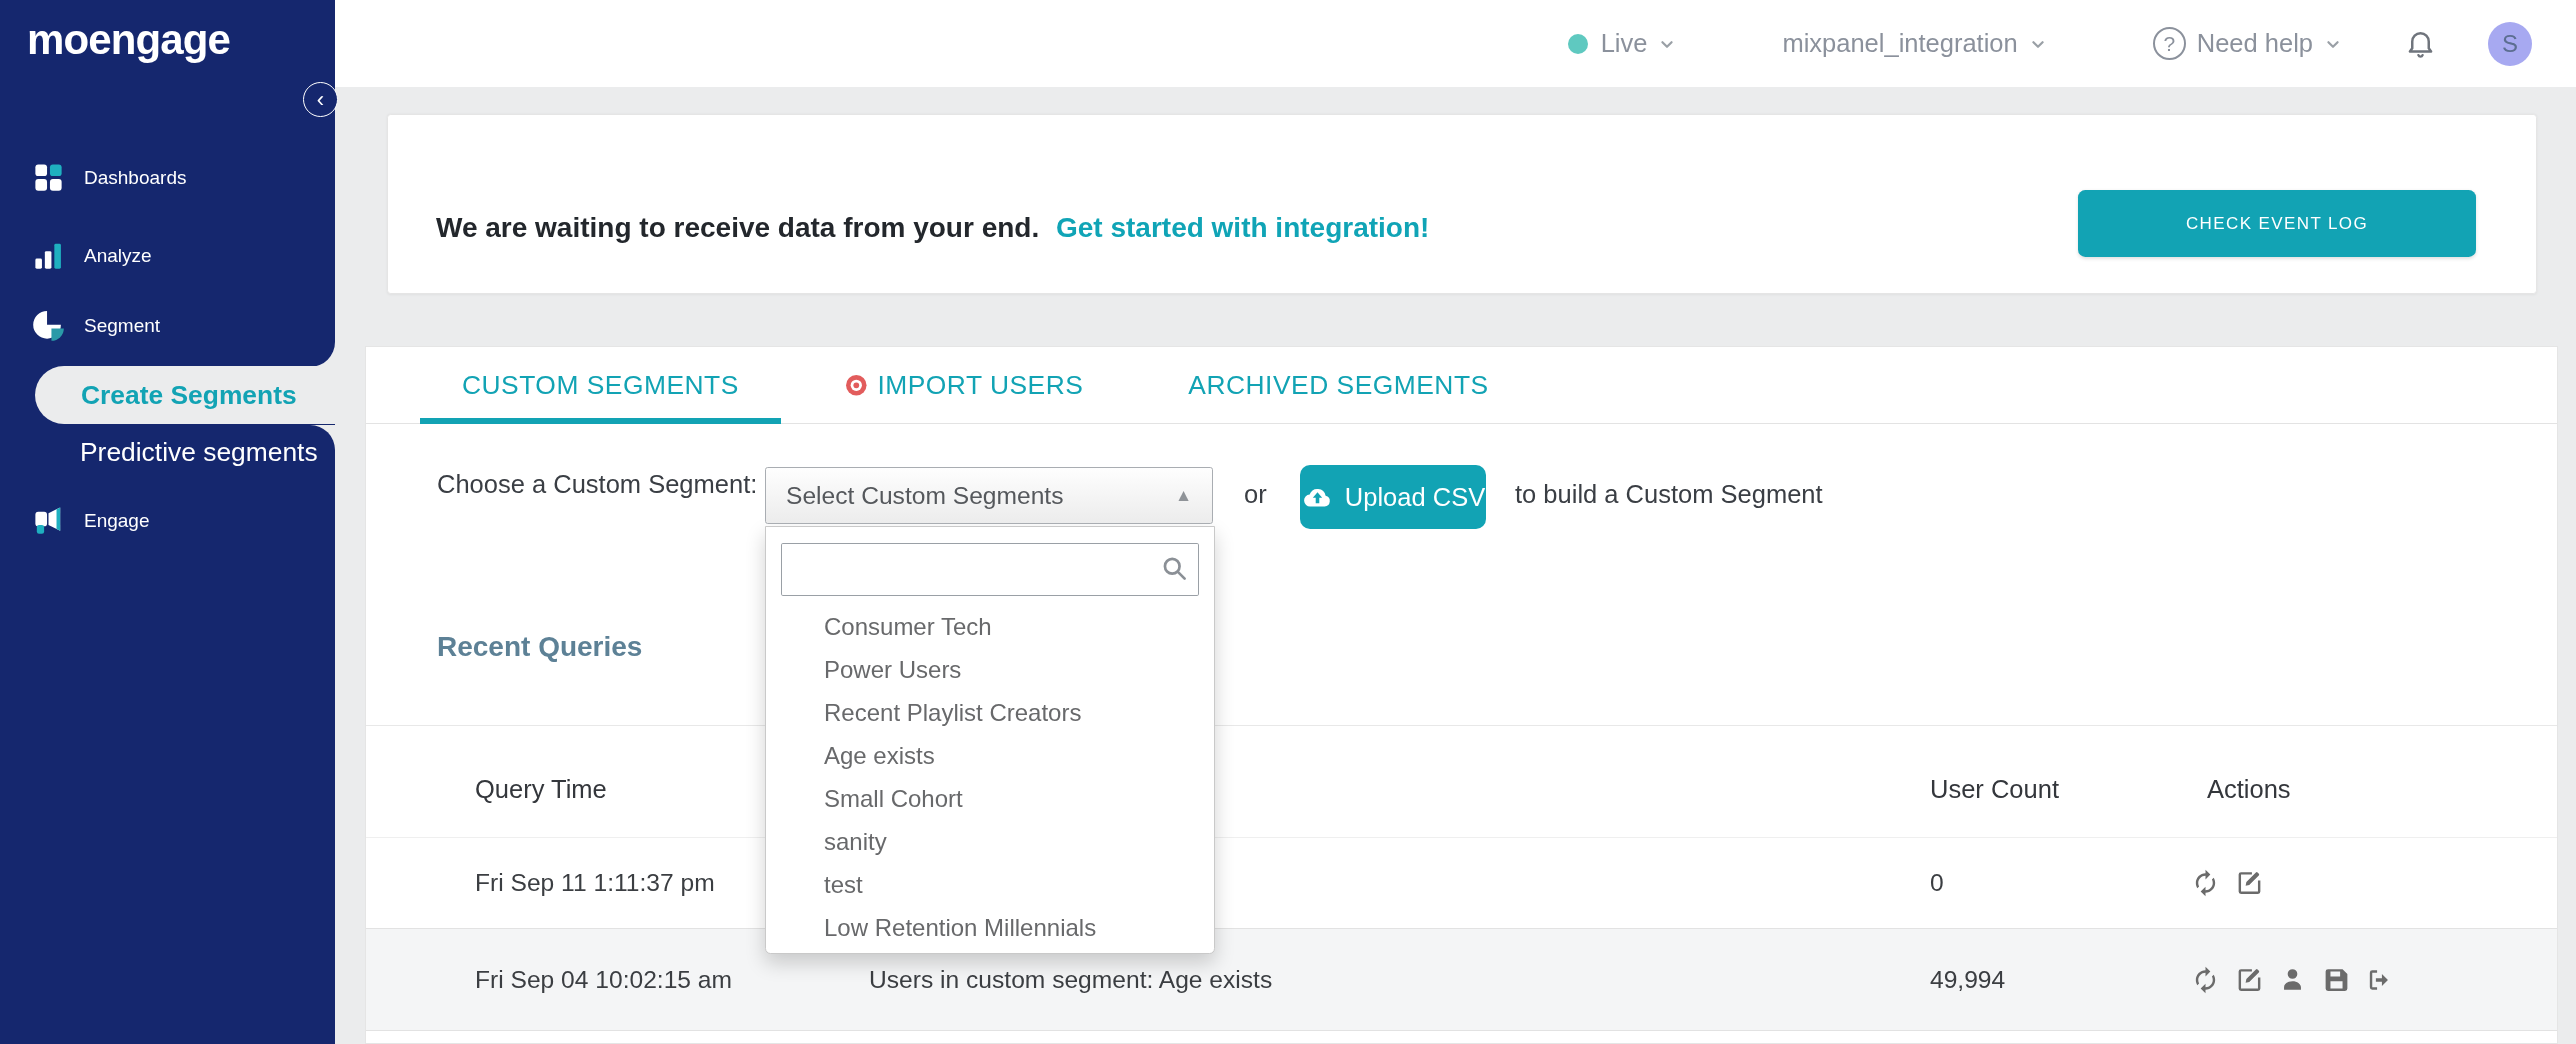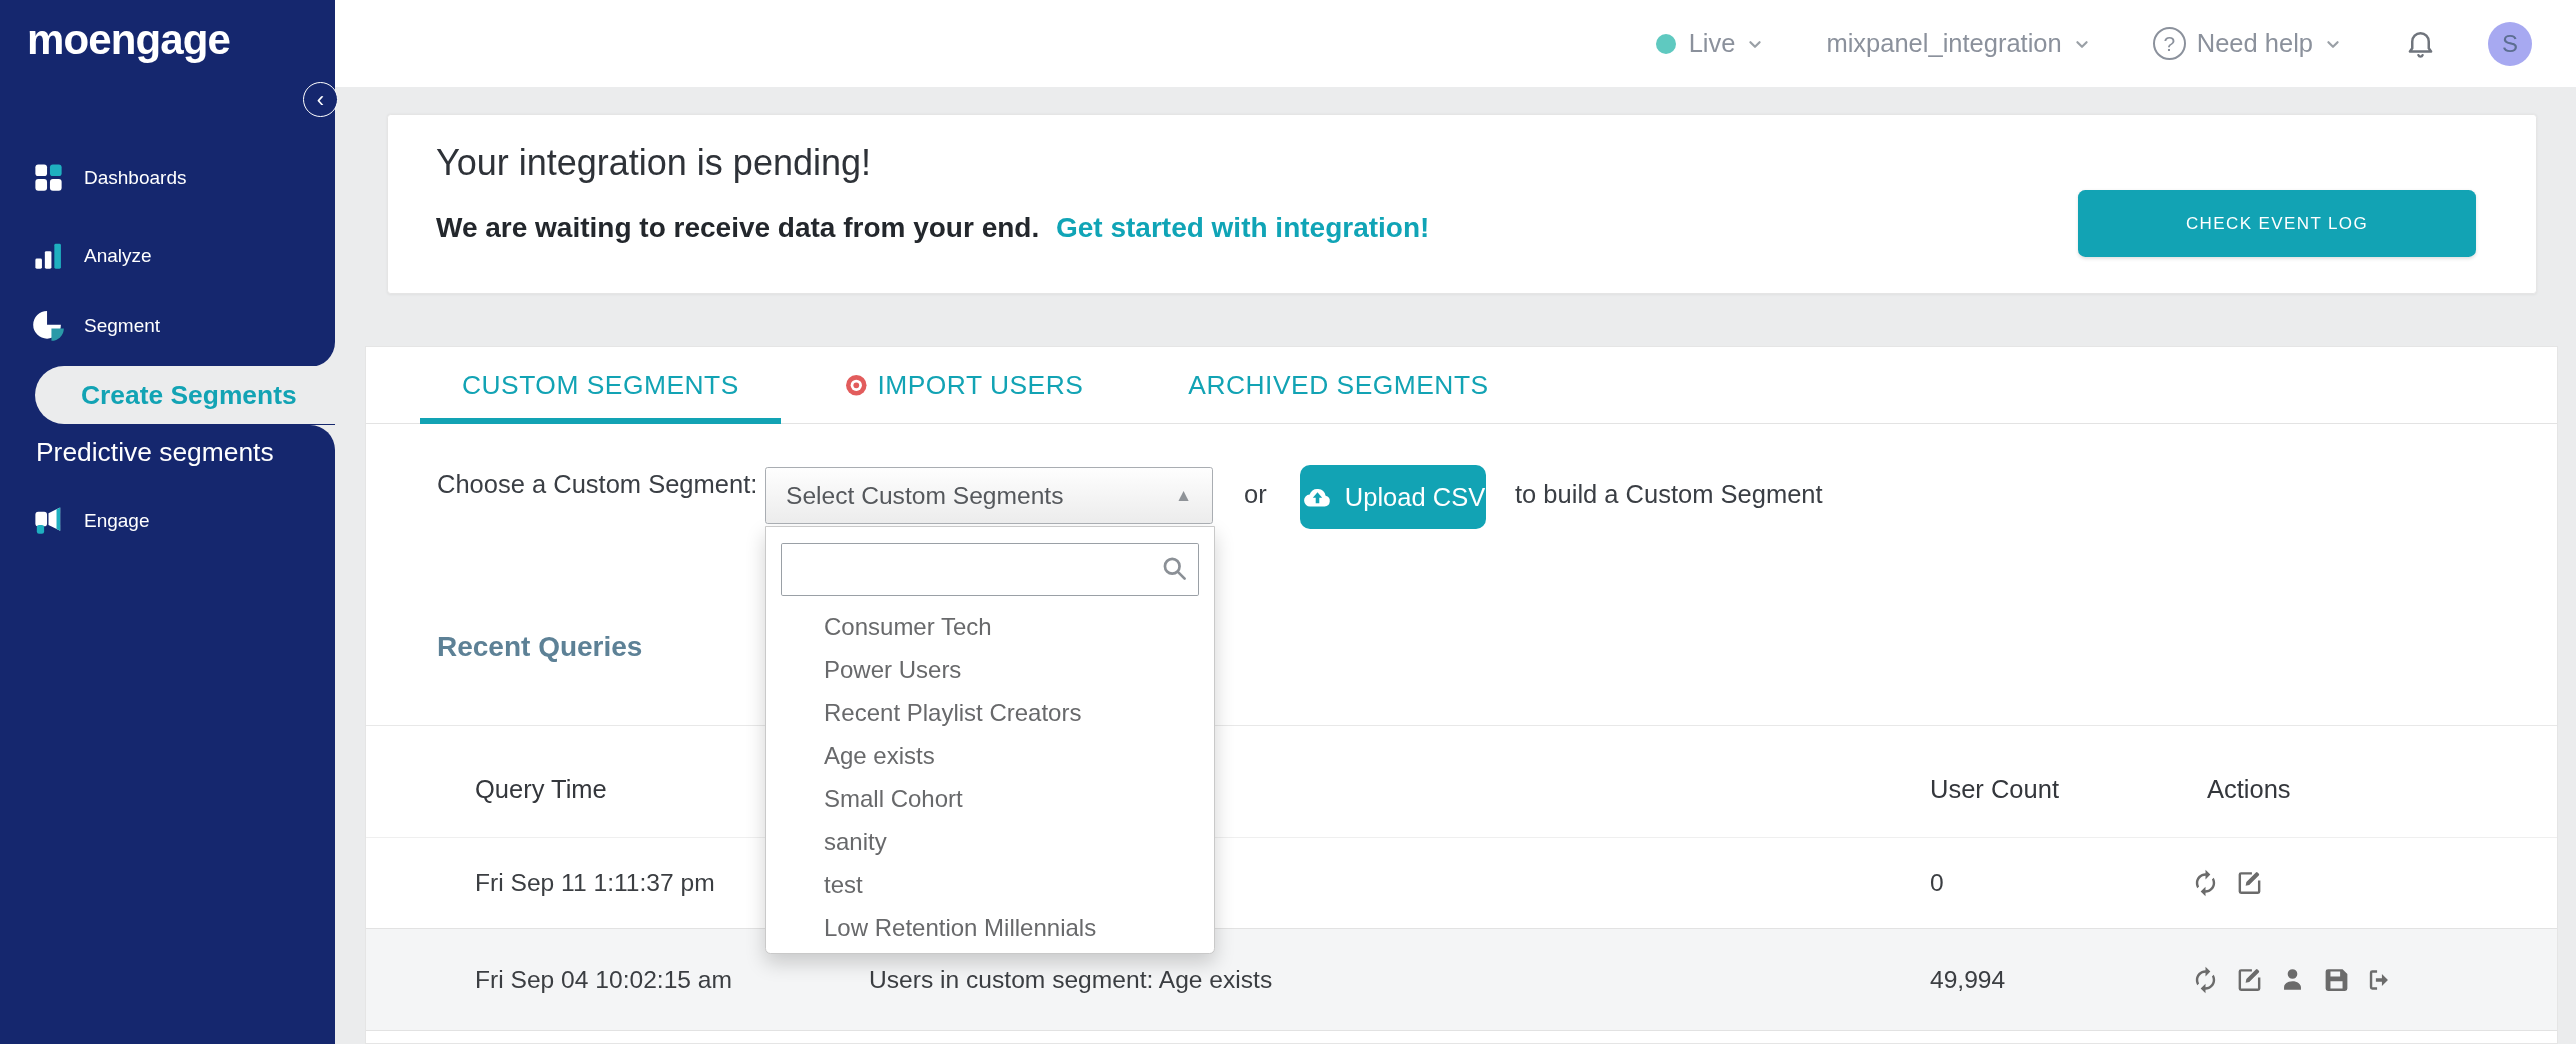--- a/index.html
+++ b/index.html
@@ -6,37 +6,37 @@
   html,body { width:2576px; height:1045px; }
   body { font-family:"Liberation Sans", sans-serif; background:#ebeced; overflow:hidden; }
   #app { position:relative; width:2576px; height:1045px; overflow:hidden; }
 
   
   .sidebar { position:absolute; left:0; top:0; width:335px; height:1045px; background:#15276e; z-index:20; }
   .logo { position:absolute; left:27px; top:16.4px; color:#fff; font-size:42px; font-weight:700; letter-spacing:-0.9px; }
   .collapse-btn { position:absolute; left:303px; top:82px; width:35px; height:35px; border:1.8px solid #fff; border-radius:50%; background:#15276e; color:#fff; display:flex; align-items:center; justify-content:center; font-size:22px; line-height:1; cursor:pointer; z-index:25; }
   .nav-item { position:absolute; left:0; width:335px; height:51px; display:flex; align-items:center; padding-left:31px; color:#fff; font-size:19px; cursor:pointer; }
   .nav-item .nico { width:35px; height:35px; margin-right:18px; flex:0 0 35px; }
-  .nav-sub { position:absolute; left:0; width:335px; height:51px; display:flex; align-items:center; padding-left:36px; color:#fff; font-size:26.4px; cursor:pointer; }
+  .nav-sub { position:absolute; left:0; width:335px; height:51px; display:flex; align-items:center; padding-left:80px; color:#fff; font-size:26.4px; cursor:pointer; }
   .nav-pill { position:absolute; left:35px; top:366px; width:301px; height:58px; background:#ebeced; border-radius:29px 0 0 29px; display:flex; align-items:center; padding-left:46px; font-size:26.4px; font-weight:700; color:#12a3b4; cursor:pointer; }
   .corner { position:absolute; right:0; width:25.5px; height:25.5px; background:#ebeced; }
   .corner.top { top:341px; }
   .corner.top::after { content:''; position:absolute; inset:0; background:#15276e; border-bottom-right-radius:25.5px; }
   .corner.bottom { top:425px; }
   .corner.bottom::after { content:''; position:absolute; inset:0; background:#15276e; border-top-right-radius:25.5px; }
 
   
   .topbar { position:absolute; left:335px; top:0; width:2241px; height:87px; background:#fff; display:flex; align-items:center; justify-content:flex-end; padding-right:44px; color:#8b919c; font-size:25.5px; z-index:5; }
   .tb-group { display:flex; align-items:center; cursor:pointer; }
   .live-dot { width:20px; height:20px; border-radius:50%; background:#5fc9c0; margin-right:12.8px; }
   .chev { width:22px; height:22px; margin-left:9px; }
   .qcircle { width:33px; height:33px; border:2.3px solid #8b919c; border-radius:50%; display:flex; align-items:center; justify-content:center; font-size:21px; margin-right:11px; }
   .bell { width:33px; height:33px; }
   .avatar { width:44px; height:44px; border-radius:50%; background:#a7a9f1; color:#5c6e91; display:flex; align-items:center; justify-content:center; font-size:24px; cursor:pointer; }
-  .ml56{margin-left:51px;} .ml66{margin-left:60px;} .ml70{margin-left:60px;}
+  .ml56{margin-left:51px;} .ml66{margin-left:60px;} .ml70{margin-left:104px;}
 
   
   .banner { position:absolute; left:387px; top:114px; width:2150px; height:180px; background:#fff; border:0.9px solid #e5e5e5; border-radius:3.6px; box-shadow:0 0.9px 2.7px rgba(0,0,0,.05); z-index:4; }
   .banner-title { position:absolute; left:48px; top:27px; font-size:36px; font-weight:500; color:#2e3238; }
   .banner-sub { position:absolute; left:48px; top:97px; font-size:28px; font-weight:700; color:#23272c; }
   .banner-link { color:#10a4b6; cursor:pointer; margin-left:9px; }
   .event-log-btn { position:absolute; right:60px; top:75px; width:398px; height:67px; background:#12a3b4; border-radius:7.3px; color:#fff; font-size:17px; letter-spacing:1.4px; display:flex; align-items:center; justify-content:center; cursor:pointer; box-shadow:0 1.8px 3.6px rgba(0,0,0,.12); }
 
   
   .main-card { position:absolute; left:365px; top:346px; width:2193px; height:698px; background:#fff; border:0.9px solid #e5e5e5; z-index:3; }
@@ -169,21 +169,20 @@
     <svg class="bell ml66" viewBox="0 0 24 24" fill="none" stroke="#6f747c" stroke-width="1.8" stroke-linecap="round" stroke-linejoin="round">
         <path d="M18 15.5v-5a6 6 0 0 0-12 0v5l-1.7 2.3h15.4z"></path>
         <path d="M10.5 20.5a1.6 1.6 0 0 0 3 0"></path>
       </svg>
     <div class="avatar ml56">
       <span>S</span>
     </div>
   </header>
 
   <section class="banner">
-    <div class="banner-title">Your integration is pending!</div>
     <div class="banner-sub">
       <span>We are waiting to receive data from your end.</span>
       <span class="banner-link">Get started with integration!</span>
     </div>
     <div class="event-log-btn">CHECK EVENT LOG</div>
   </section>
 
   <section class="main-card">
 
     <div class="tabs">

